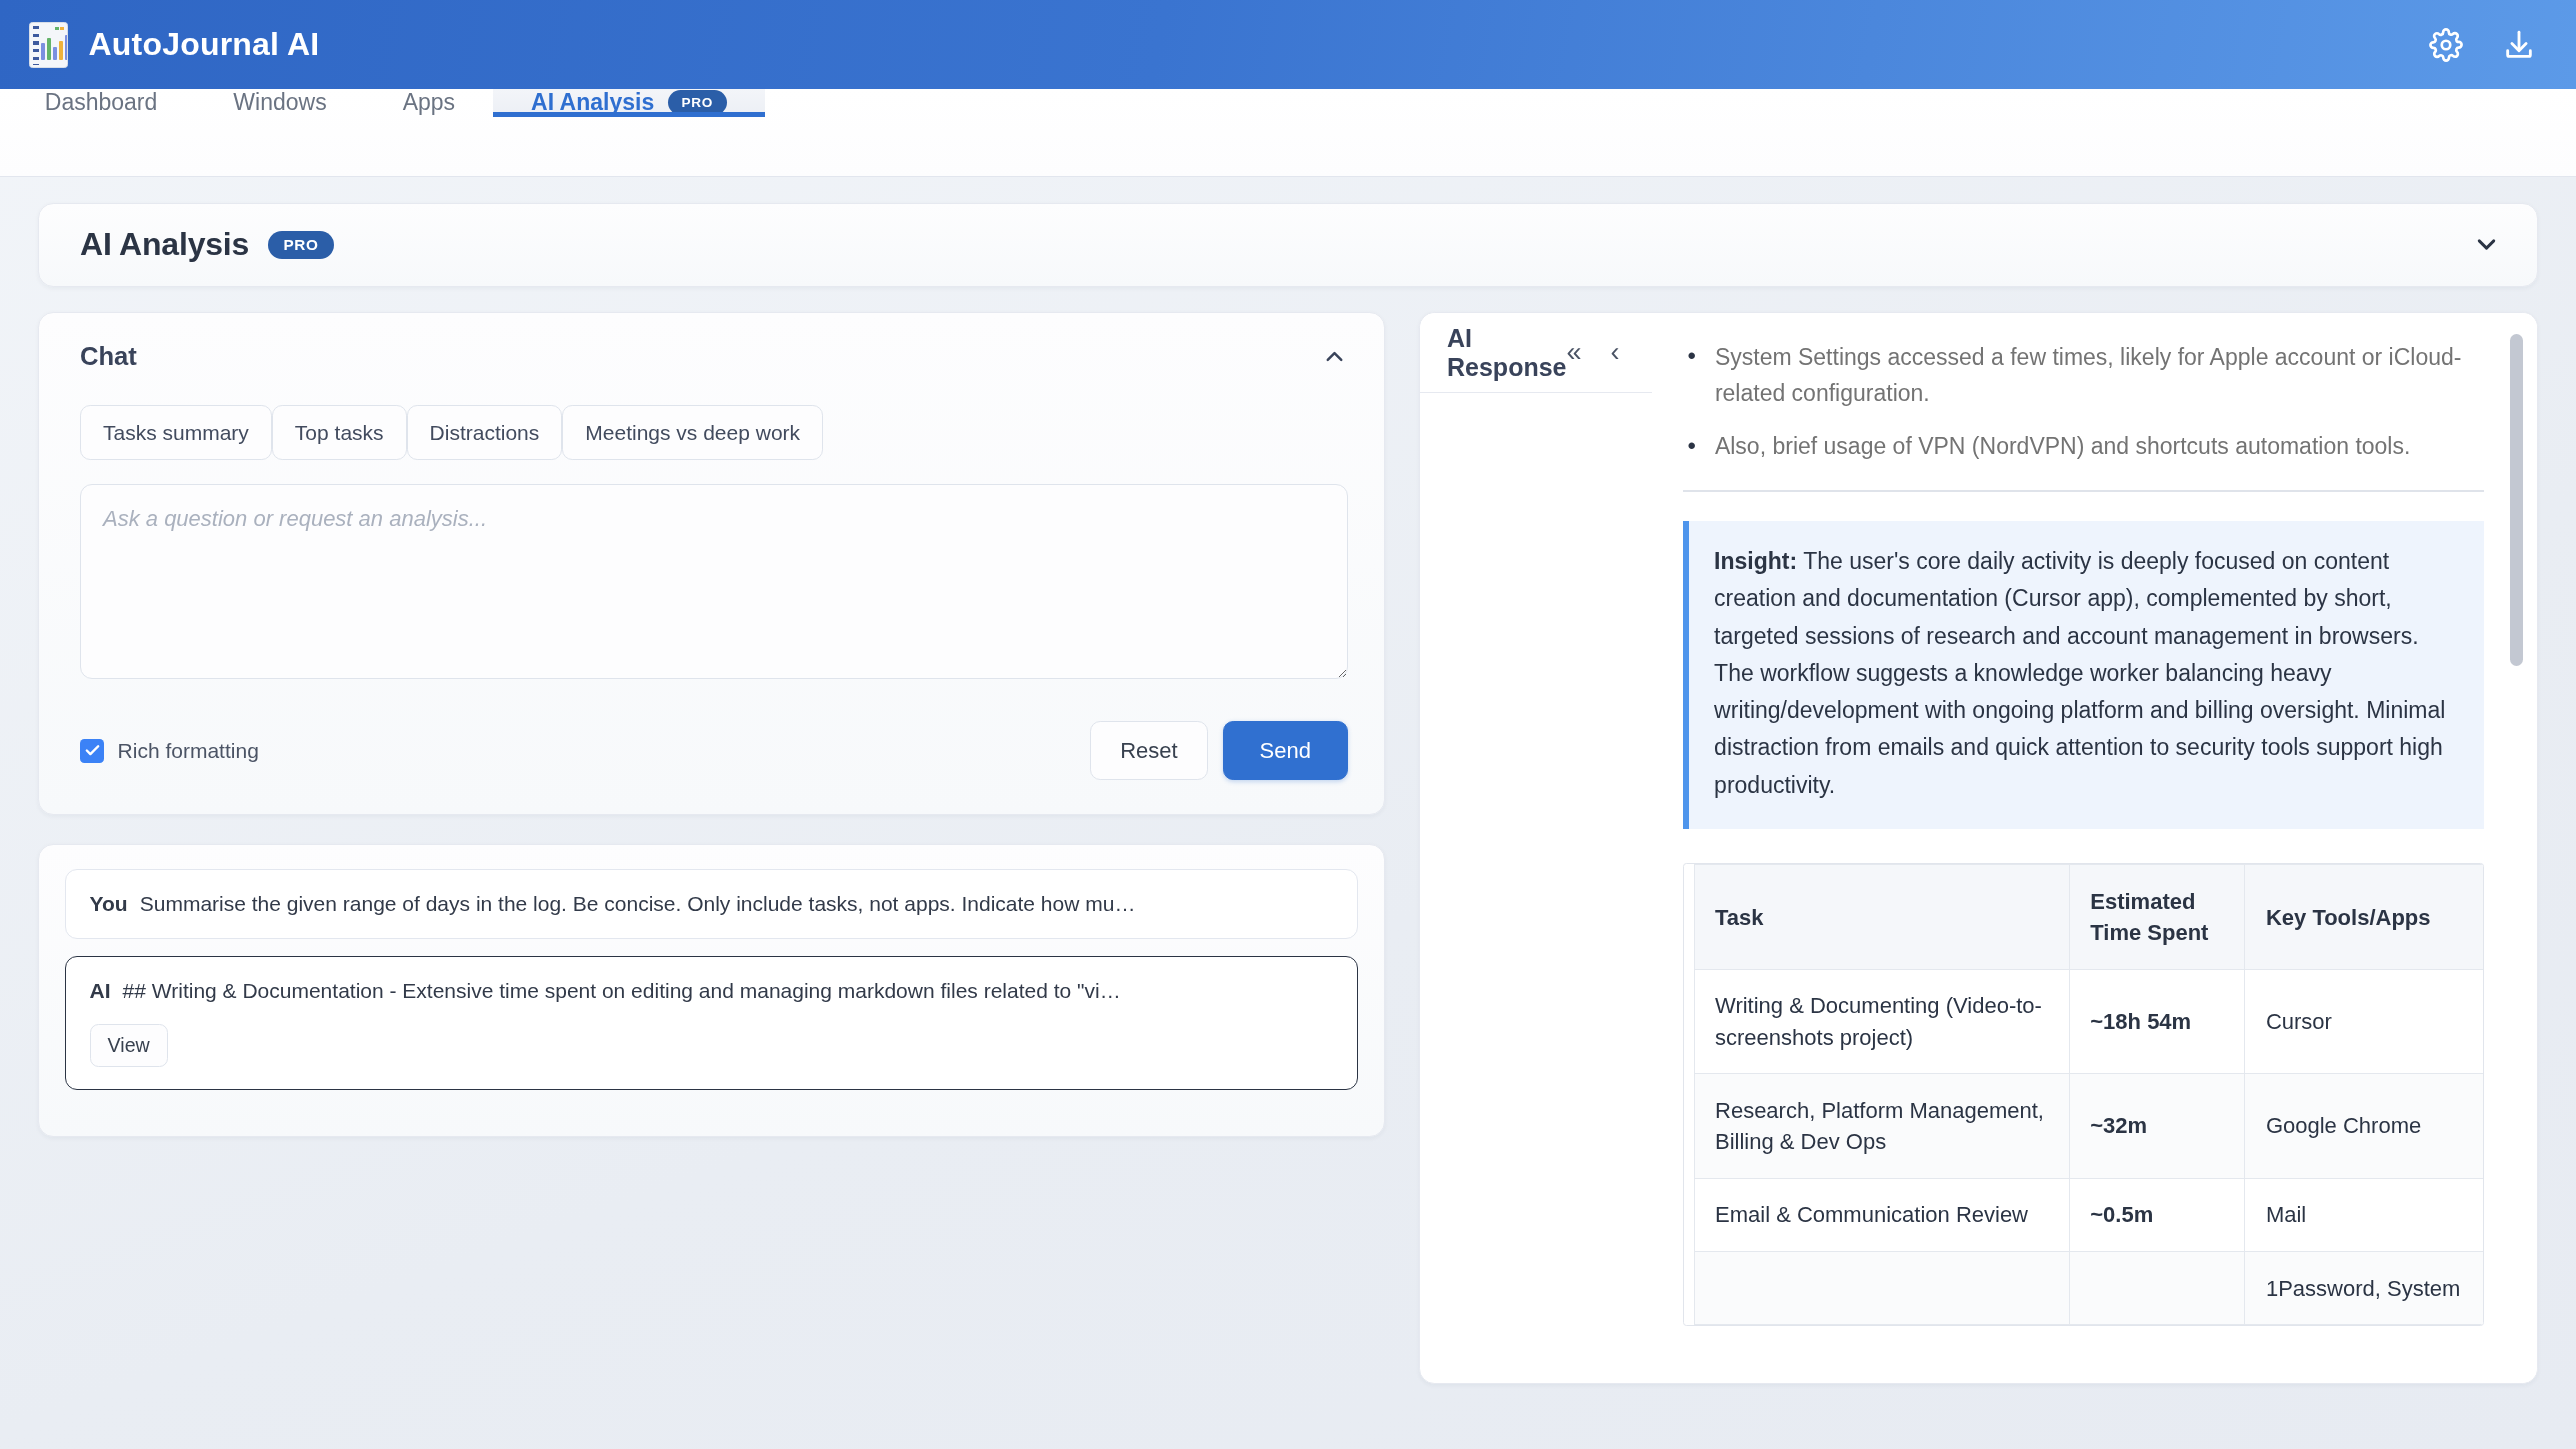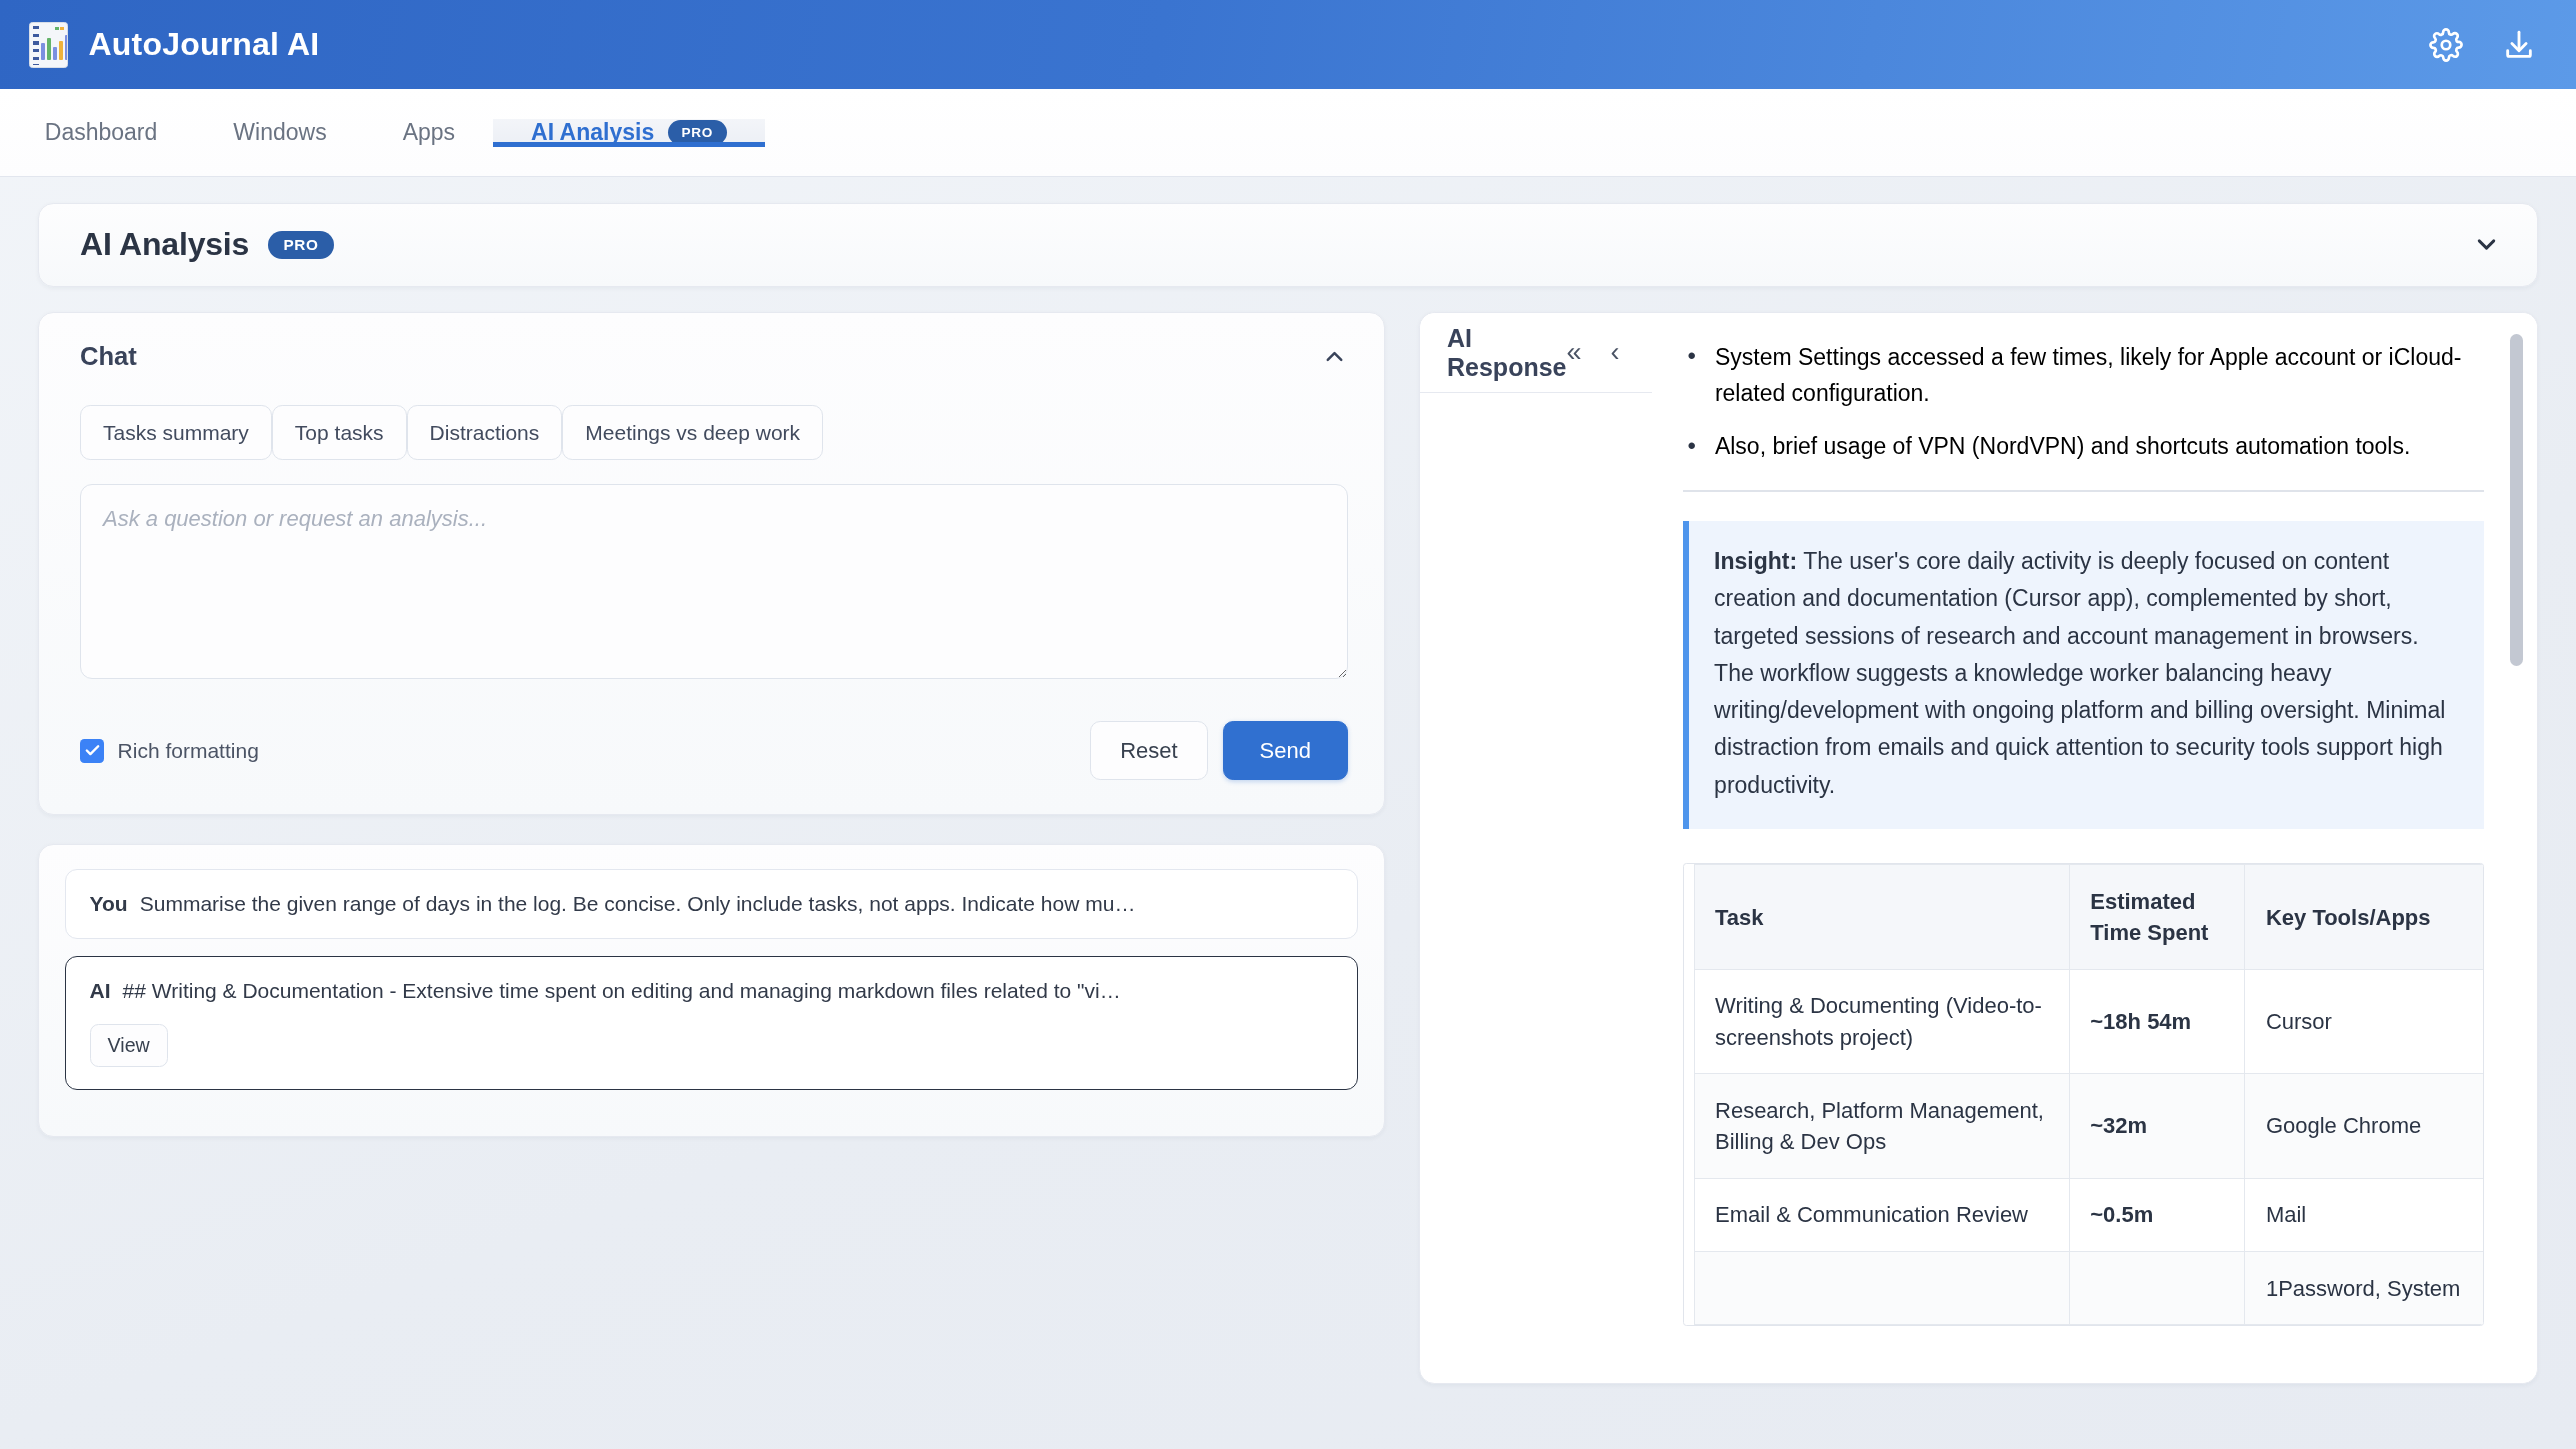--- a/index.html
+++ b/index.html
@@ -43,21 +43,21 @@
   }
   .topbar-actions { margin-left: auto; display: flex; align-items: center; gap: 34px; }
   .icon-btn { width: 39px; height: 39px; display: flex; align-items: center; justify-content: center; cursor: pointer; }
   .icon-btn svg { display: block; }
 
   
   .tabbar {
     height: 88px;
     background: linear-gradient(180deg, #ffffff 0%, #fdfdfe 100%);
     border-bottom: 0.9px solid #e2e6ee;
-    display: flex; align-items: center;
+    display: flex; align-items: flex-start;
     padding-left: 6.8px;
     position: relative;
   }
   .tab {
     display: flex; align-items: center; gap: 13.6px;
     padding: 0 38px;
     font-size: 23px; color: #6a7382;
     cursor: pointer; position: relative;
     background: transparent;
   }
@@ -166,21 +166,21 @@
   .resp-nav { margin-left: auto; display: flex; gap: 29px; }
   .resp-nav span { font-size: 27px; color: #4b5465; cursor: pointer; line-height: 1; }
 
   .resp-body {
     flex: 1 1 auto; position: relative; overflow: hidden;
     padding: 25.6px 48px 0 31px; background: #ffffff;
     border-radius: 0 0 15.3px 15.3px;
   }
   .resp-bullets { list-style: none; padding-left: 29px; }
   .resp-bullets li {
-    position: relative; font-size: 23px; line-height: 1.58; color: #000000;
+    position: relative; font-size: 23px; line-height: 1.58; color: #737373;
     margin-bottom: 17px; padding-left: 3.4px;
   }
   .resp-bullets li::before {
     content: "\2022"; position: absolute; left: -24px; top: -1.7px; font-size: 24px; color: #2b3444;
   }
   .divider { height: 1.7px; background: #dfe3ea; margin: 25.6px 5.1px 29px 0; }
 
   .insight {
     background: #eef4fd; border-left: 6.8px solid #4e95ec;
     padding: 22px 27px 25.6px 25.6px;

